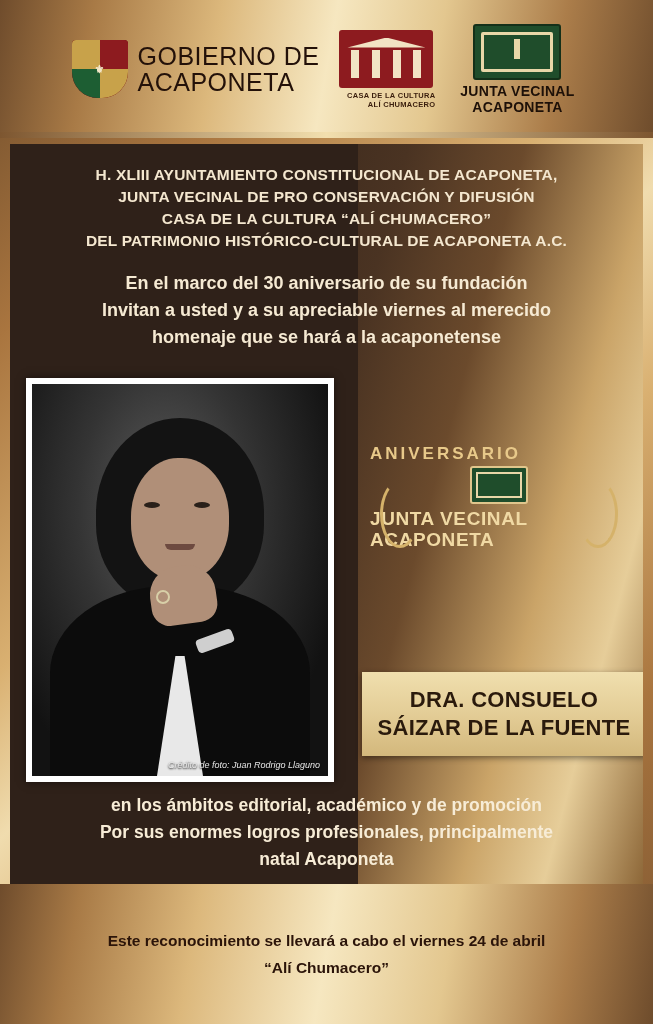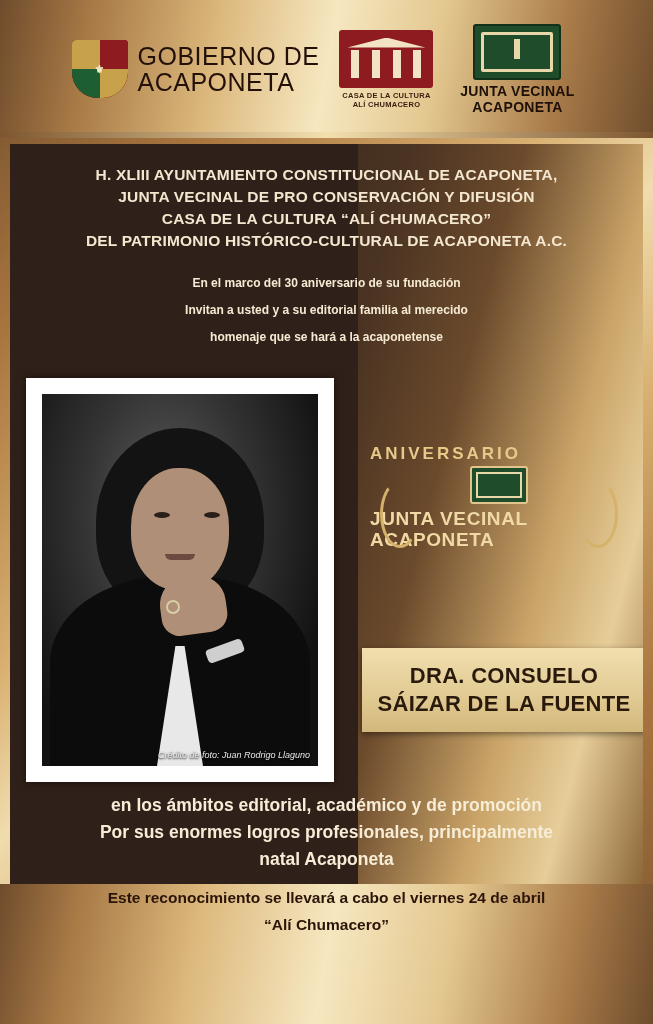--- a/index.html
+++ b/index.html
@@ -73,21 +73,21 @@
     color: #231109;
     font-weight: normal;
     font-size: 25px;
     line-height: 26px;
     letter-spacing: 0.5px;
   }
 
   
   .casa-logo {
     width: 98px;
-    text-align: center;
+    text-align: right;
   }
   .casa-box {
     width: 94px; height: 58px;
     background: #8d1b1f;
     margin: 0 auto;
     position: relative;
     border-radius: 3px;
   }
   .casa-box .roof {
     position: absolute;
@@ -174,33 +174,33 @@
     font-size: 15.5px;
     line-height: 22px;
     letter-spacing: .2px;
   }
   .subhead {
     position: relative;
     margin: 18px 28px 0 28px;
     text-align: center;
     color: #f6ead3;
     font-weight: bold;
-    font-size: 12px;
+    font-size: 18px;
     line-height: 27px;
   }
 
   
   .photo-frame {
     position: absolute;
     left: 16px;
     top: 234px;
     width: 308px;
     height: 404px;
     background: #ffffff;
-    padding: 16px;
+    padding: 6px;
     box-sizing: border-box;
     box-shadow: 0 0 8px rgba(0,0,0,.5);
   }
   .photo {
     position: relative;
     width: 100%; height: 100%;
     background: radial-gradient(ellipse at 45% 32%, #5d5d5d 0%, #343434 38%, #121212 78%);
     overflow: hidden;
   }
   .photo .hair {
@@ -337,21 +337,21 @@
     border-top-color: transparent;
     border-right-color: transparent;
   }
   .laurel.l { left: 10px; }
   .laurel.r { right: 10px; transform: scaleX(-1); }
 
   
   .plaque {
     position: absolute;
     left: 352px;
-    top: 504px;
+    top: 528px;
     width: 272px;
     padding: 14px 6px;
     background: linear-gradient(180deg, #f0dfae 0%, #e2cb94 55%, #d3b87c 100%);
     text-align: center;
     box-shadow: 0 2px 6px rgba(0,0,0,.45);
   }
   .plaque-line {
     color: #2a1a0c;
     font-weight: bold;
     font-size: 22px;
@@ -377,20 +377,21 @@
   .footer {
     position: absolute;
     left: 0;
     top: 884px;
     width: 653px;
     height: 140px;
     background: linear-gradient(100deg, #6f4c2c 0%, #a87a46 12%, #dcb87c 30%, #f6e7c0 50%, #e3c78f 68%, #ab7d4a 86%, #6e4c2c 100%);
     display: flex;
     flex-direction: column;
     align-items: center;
+    justify-content: center;
   }
   .footer-line {
     color: #2b1409;
     font-weight: bold;
     font-size: 15.5px;
     line-height: 27px;
     text-align: center;
   }
 </style>
 </head>
@@ -446,21 +447,21 @@
 
     <div class="headline">
       <div>H. XLIII AYUNTAMIENTO CONSTITUCIONAL DE ACAPONETA,</div>
       <div>JUNTA VECINAL DE PRO CONSERVACIÓN Y DIFUSIÓN</div>
       <div>CASA DE LA CULTURA “ALÍ CHUMACERO”</div>
       <div>DEL PATRIMONIO HISTÓRICO-CULTURAL DE ACAPONETA A.C.</div>
     </div>
 
     <div class="subhead">
       <div>En el marco del 30 aniversario de su fundación</div>
-      <div>Invitan a usted y a su editorial familia al merecido</div>
+      <div>Invitan a usted y a su apreciable viernes al merecido</div>
       <div>homenaje que se hará a la acaponetense</div>
     </div>
 
     <div class="photo-frame">
       <div class="photo">
         <span class="hair"></span>
         <span class="body"></span>
         <span class="face"></span>
         <span class="eye l"></span>
         <span class="eye r"></span>

